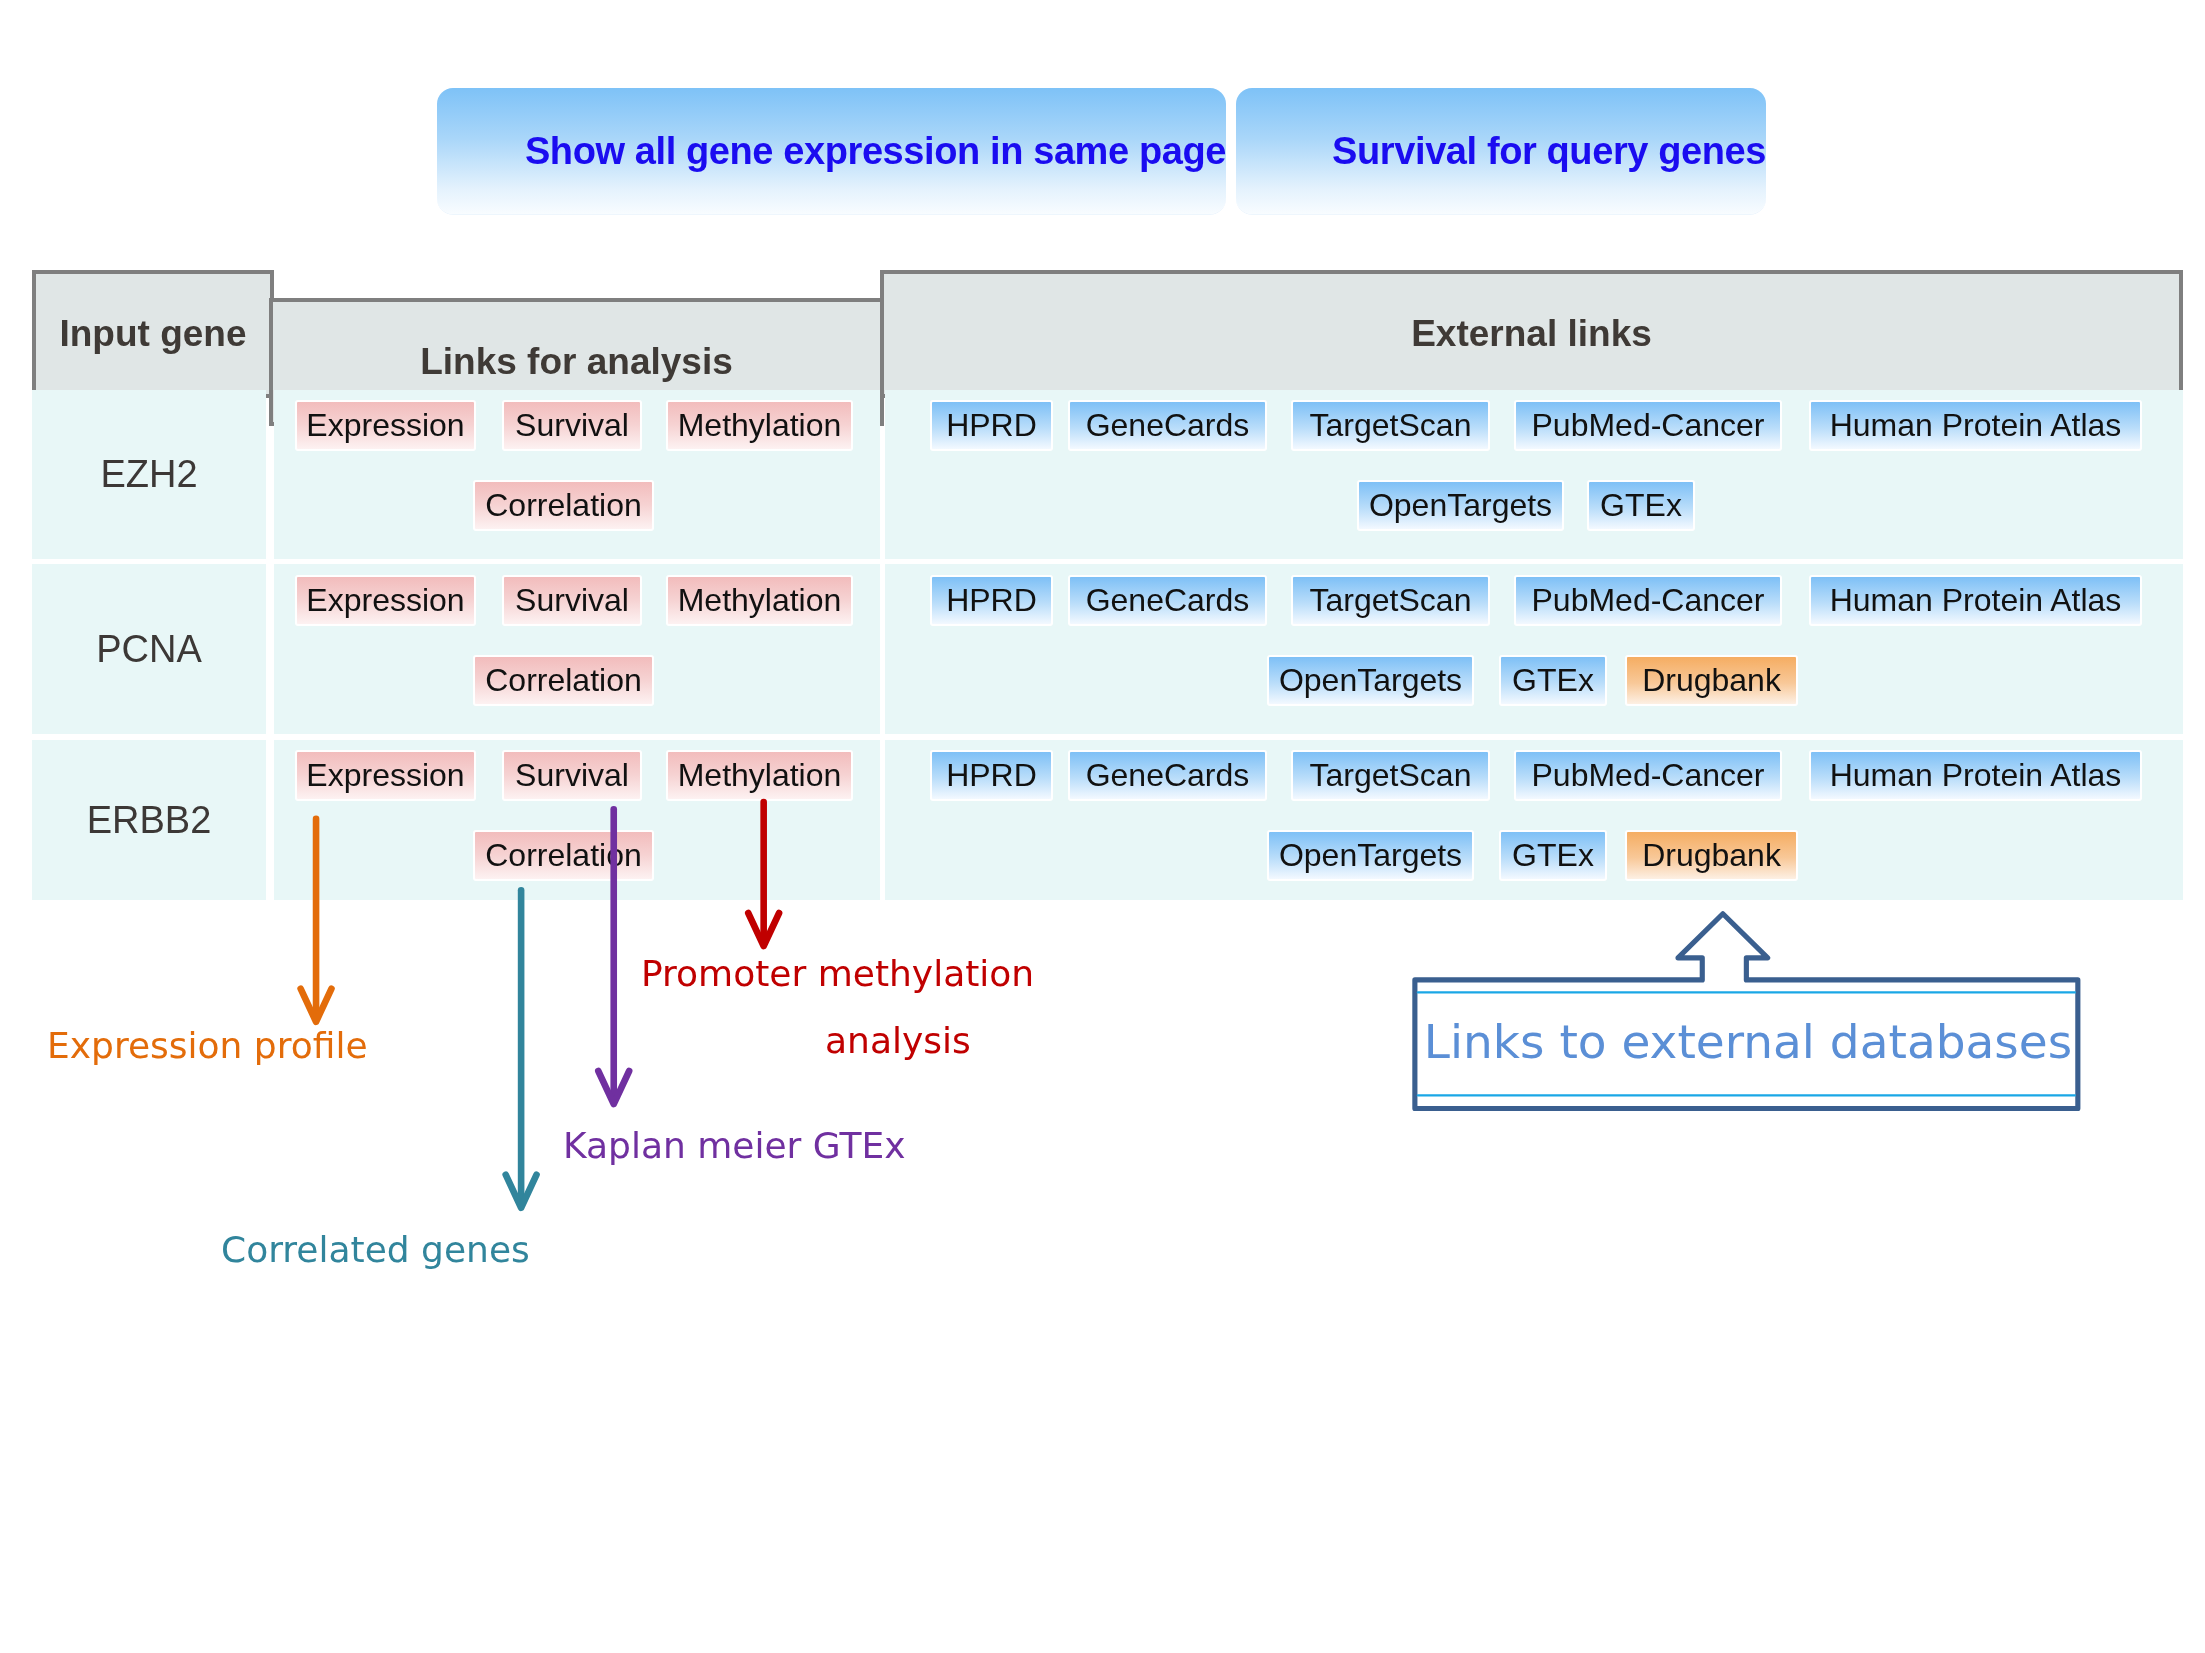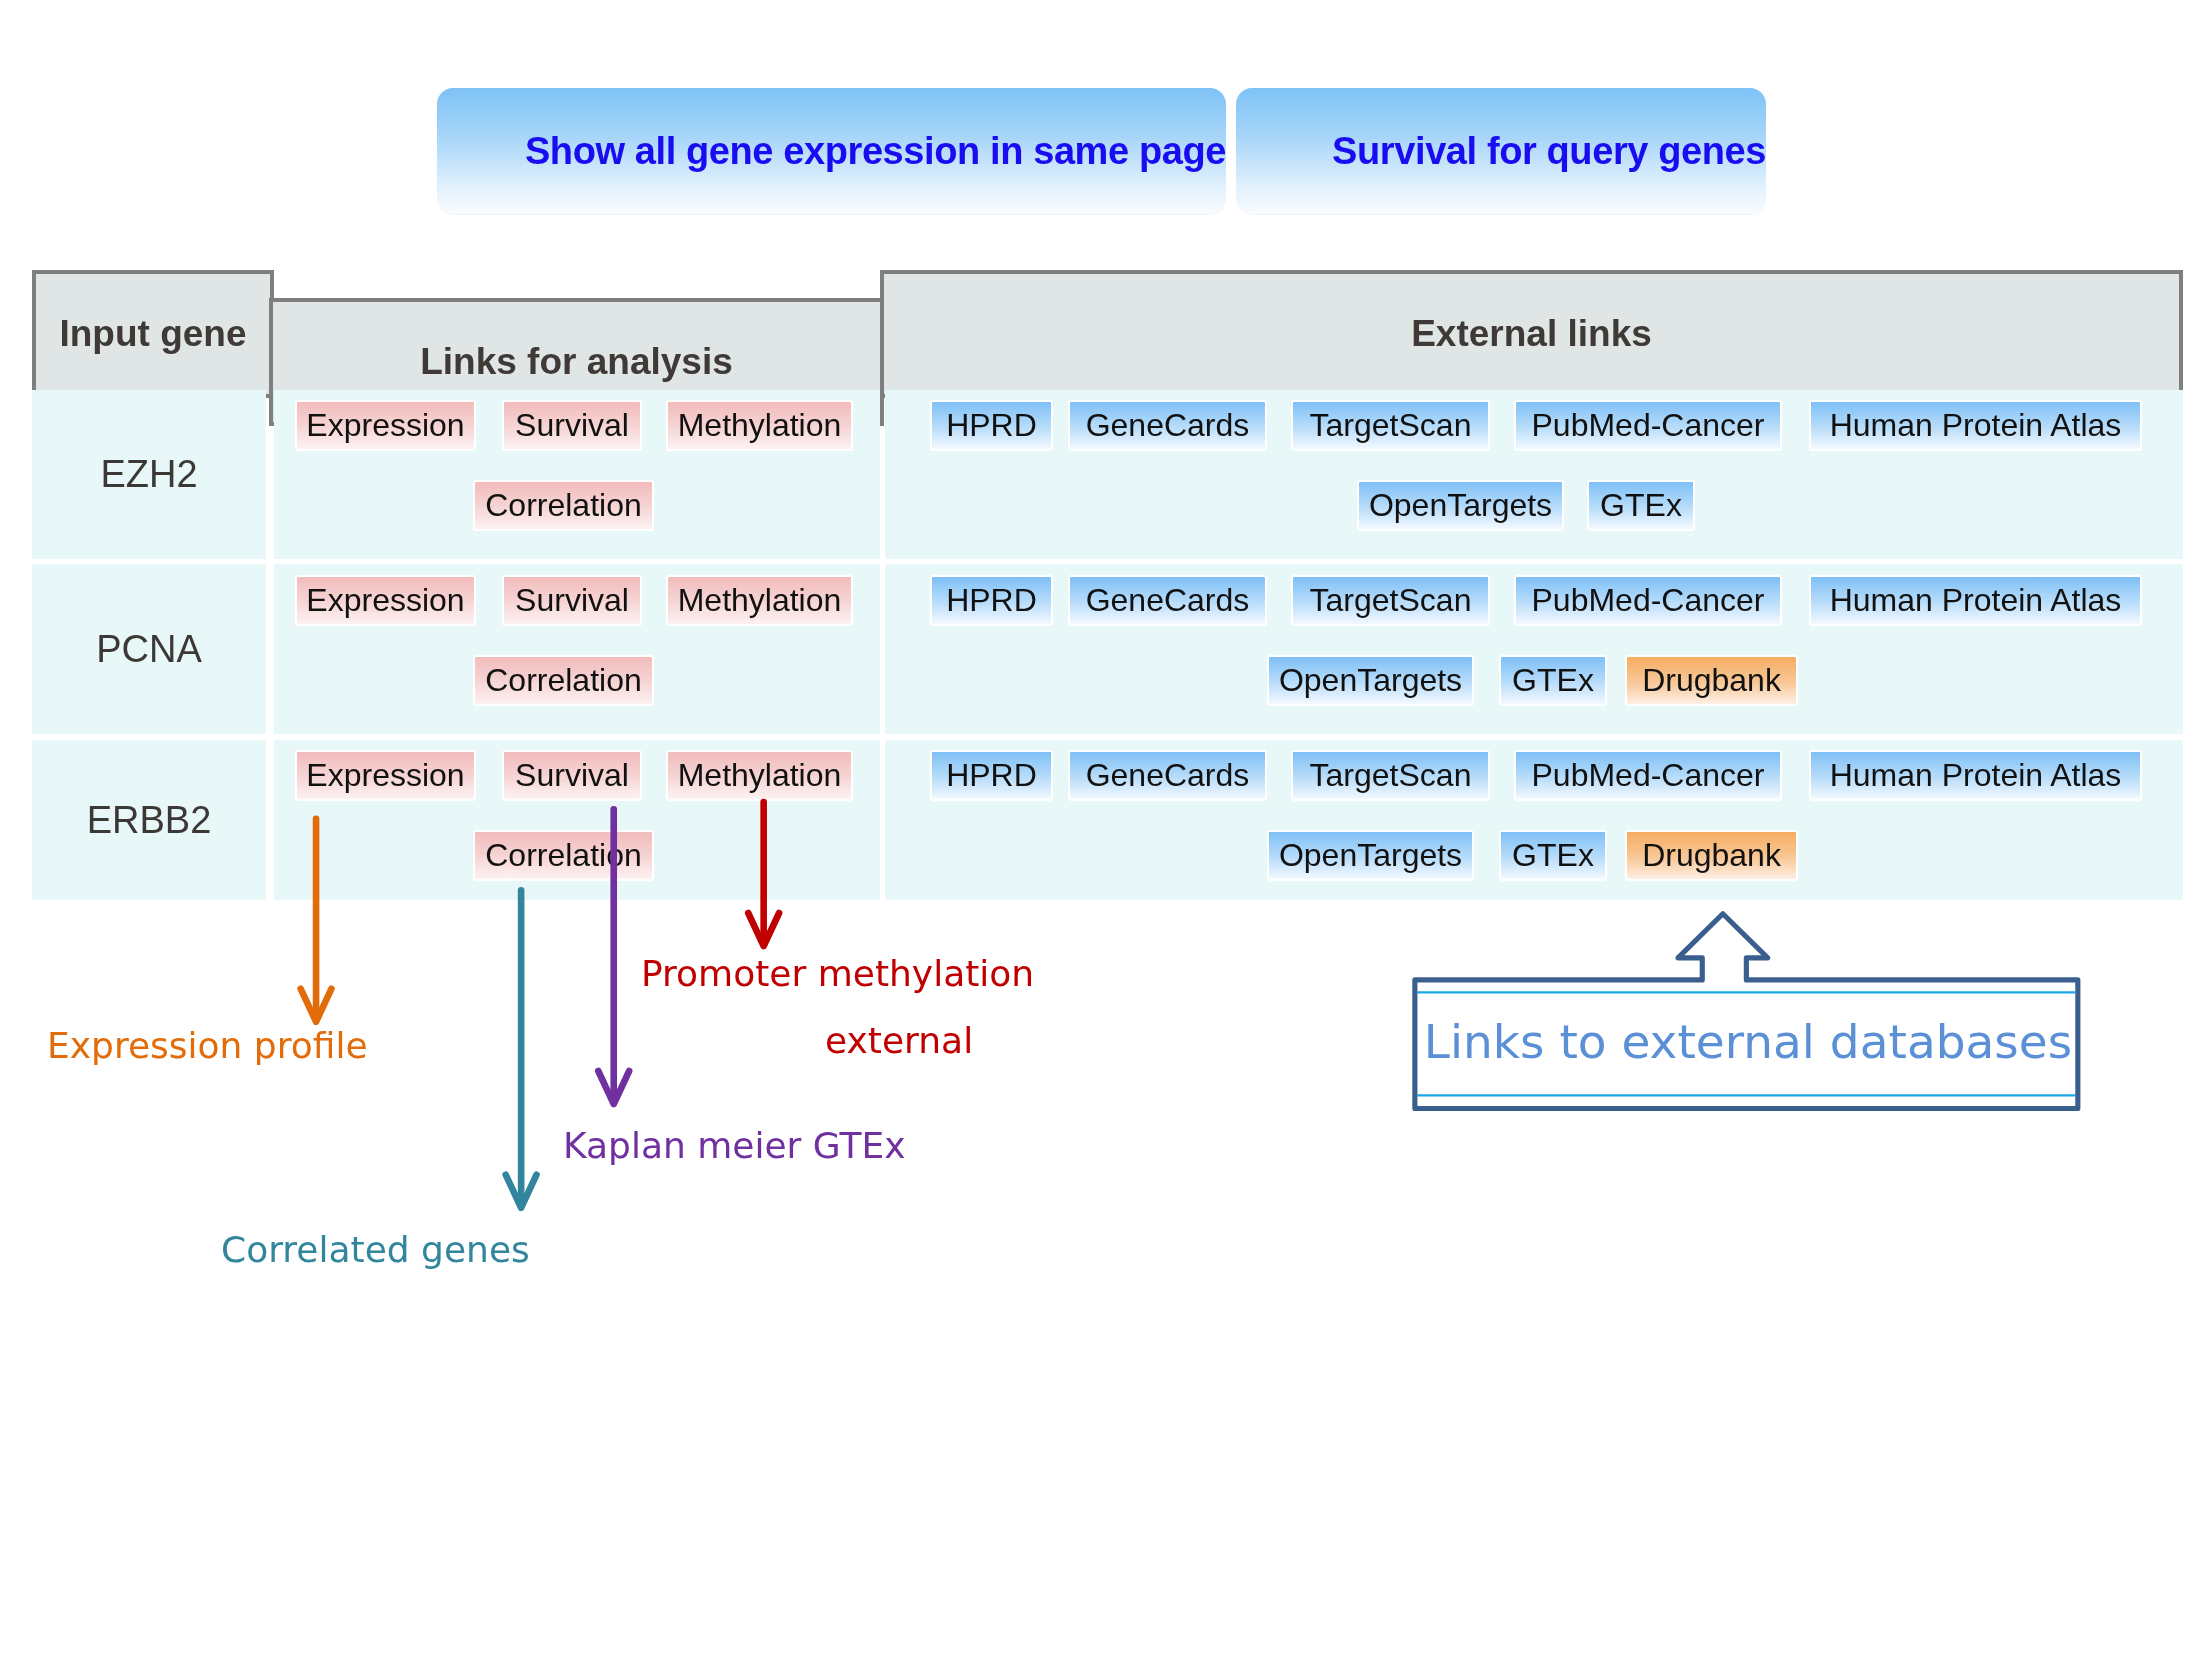--- a/index.html
+++ b/index.html
@@ -117,17 +117,17 @@
     <polyline points="1018,1242 1039,1287 1060,1242" stroke="#c00000" stroke-width="9"></polyline>
 
     <path d="M1925,1333 L2316,1333 L2316,1303 L2283,1303 L2344,1243 L2405,1303 L2376,1303 L2376,1333 L2827,1333 L2827,1508 L1925,1508 Z" stroke="#3a5f8f" stroke-width="7" fill="#ffffff"></path>
     <line x1="1929" y1="1350" x2="2823" y2="1350" stroke="#1aa7e6" stroke-width="3"></line>
     <line x1="1929" y1="1490" x2="2823" y2="1490" stroke="#1aa7e6" stroke-width="3"></line>
   </g>
 </svg>
 
 <div class="note" style="left: 47px; top: 1028px; color: rgb(227, 108, 10);">Expression profile</div>
 <div class="note" style="left: 641px; top: 956px; color: rgb(192, 0, 0);">Promoter methylation</div>
-<div class="note" style="left: 825px; top: 1023px; color: rgb(192, 0, 0);">external</div>
+<div class="note" style="left: 825px; top: 1023px; color: rgb(192, 0, 0);">analysis</div>
 <div class="note" style="left: 563px; top: 1128px; color: rgb(112, 48, 160);">Kaplan meier GTEx</div>
 <div class="note" style="left: 221px; top: 1232px; color: rgb(49, 133, 156);">Correlated genes</div>
 <div id="dbbox-text" style="color: rgb(91, 143, 214);">Links to external databases</div>
 
 
 </body></html>

